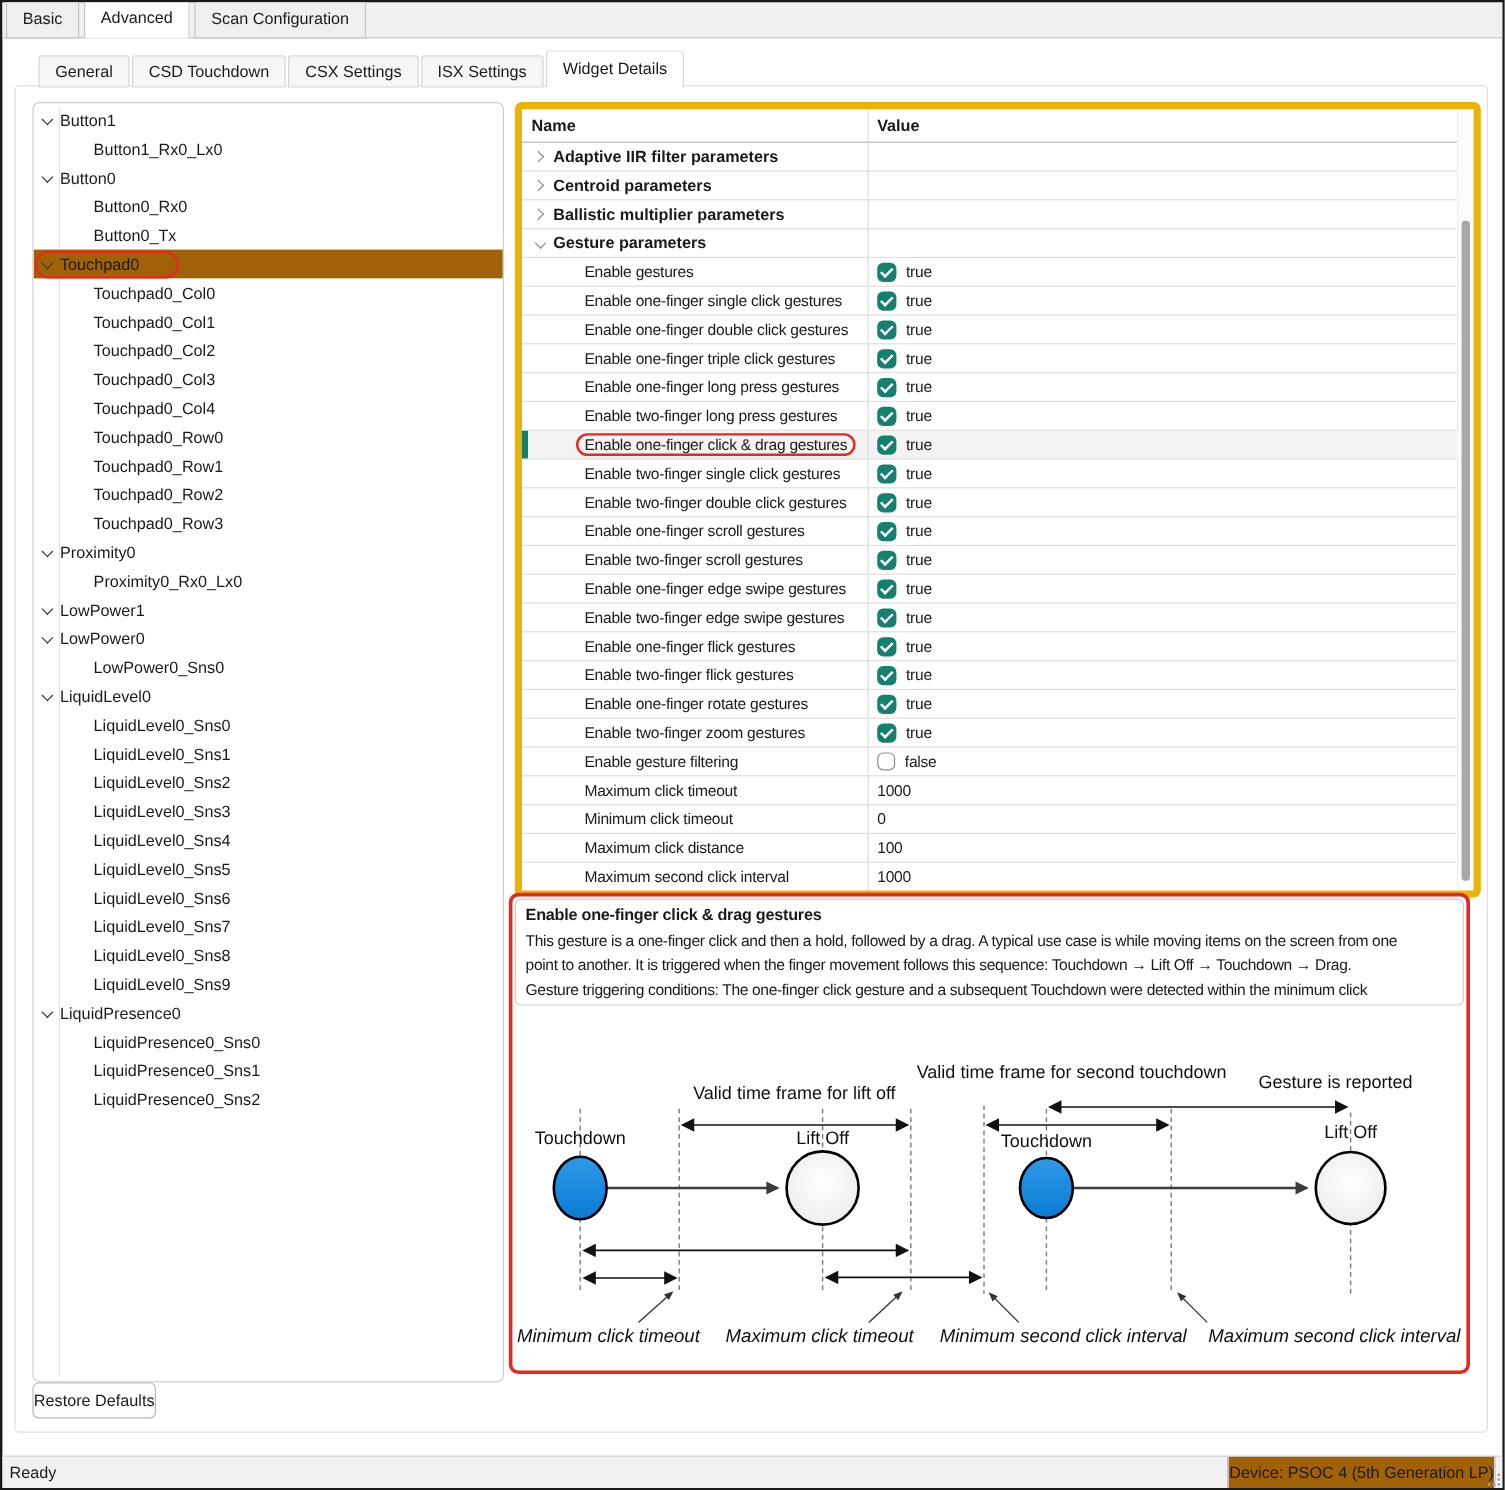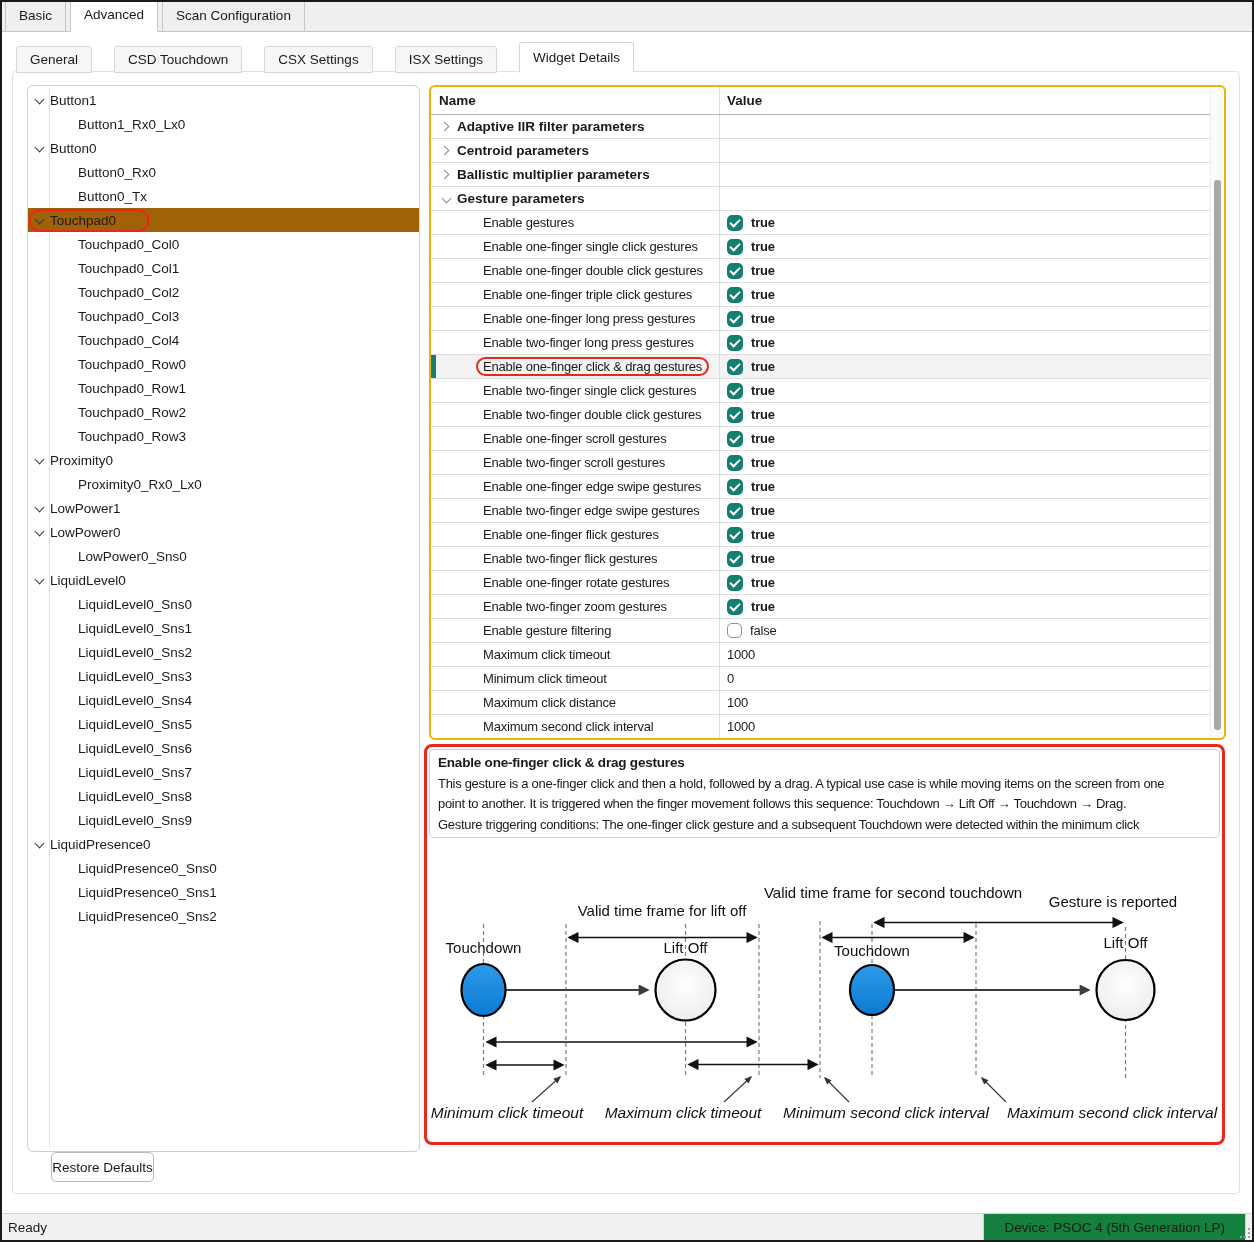--- a/index.html
+++ b/index.html
@@ -5,74 +5,74 @@
   * { margin:0; padding:0; box-sizing:content-box; }
   body { background:#ffffff; font-family:"Liberation Sans", sans-serif; color:#1a1a1a; }
   .window { position:relative; width:1250px; height:1238px; border:2px solid #191919; background:#fff; overflow:hidden; }
 
   
   .tabbar { height:29px; background:#efefef; border-bottom:1px solid #c6c6c6; display:flex; align-items:flex-end; padding-left:3px; gap:4px; position:relative; z-index:2; }
   .ptab { height:25px; background:#efefef; border:1px solid #c6c6c6; border-radius:3px 3px 0 0; padding:3px 13px; display:flex; align-items:center; font-size:13.5px; margin-bottom:-1px; }
   .ptab.active { height:28px; background:#fff; border-bottom:1px solid #fff; z-index:3; }
 
   
-  .subtabs { position:absolute; left:14px; top:40px; display:flex; align-items:flex-end; gap:22px; z-index:4; }
+  .subtabs { position:absolute; left:30px; top:40px; display:flex; align-items:flex-end; gap:2px; z-index:4; }
   .stab { height:25px; background:#f6f6f6; border:1px solid #d6d6d6; border-radius:3px 3px 0 0; padding:0 13px; display:flex; align-items:center; font-size:13.5px; }
   .stab.active { height:29px; background:#fff; border-bottom:1px solid #fff; }
 
   .apanel { position:absolute; left:10px; top:69px; width:1226px; height:1121px; border:1px solid #e0e0e0; border-radius:4px; background:#fff; }
 
   
   .tree { position:absolute; left:25px; top:83px; width:391px; height:1063px; border:1px solid #cfcfcf; border-radius:6px; background:#fff; overflow:hidden; padding-top:2px; }
   .tree::before { content:""; position:absolute; left:21px; top:3px; bottom:3px; width:1px; background:#e4e4e4; }
   .trow { position:relative; height:24px; display:flex; align-items:center; font-size:13.5px; }
   .trow.selected { background:#a16207; }
   .tlabel { margin-left:6px; white-space:nowrap; }
   .tlabel.child { margin-left:50px; }
   .chev { width:10px; height:10px; margin-left:6px; position:relative; flex:0 0 10px; }
   .chev.down::before { content:""; position:absolute; left:1.5px; top:1px; width:6px; height:6px; border-right:1.7px solid #3a3a3a; border-bottom:1.7px solid #3a3a3a; transform:rotate(45deg); }
   .chev.gdown::before { content:""; position:absolute; left:1.5px; top:1px; width:6px; height:6px; border-right:1.6px solid #8a8a8a; border-bottom:1.6px solid #8a8a8a; transform:rotate(45deg); }
   .chev.gright::before { content:""; position:absolute; left:0; top:1.5px; width:6px; height:6px; border-right:1.6px solid #8a8a8a; border-top:1.6px solid #8a8a8a; transform:rotate(45deg); }
   .tree-ring { position:absolute; left:1px; top:1px; width:116px; height:19px; border:2.5px solid var(--red); border-radius:11px; pointer-events:none; }
 
   
-  .ptable { position:absolute; left:427px; top:83px; width:793px; height:651px; border:2px solid #eab308; border-radius:6px; background:#fff; overflow:hidden; }
+  .ptable { position:absolute; left:427px; top:83px; width:793px; height:651px; border:6px solid #eab308; border-radius:6px; background:#fff; overflow:hidden; }
   .thead { display:flex; height:27px; border-bottom:1px solid #b5b5b5; font-weight:700; font-size:13.5px; margin-right:14px; }
   .thead .ncell, .prow .ncell { width:288px; flex:0 0 288px; display:flex; align-items:center; height:100%; overflow:hidden; }
   .thead .ncell { padding-left:8px; width:280px; flex-basis:280px; }
   .thead .vcell, .prow .vcell { flex:1; display:flex; align-items:center; padding-left:7px; height:100%; border-left:1px solid #dcdcdc; }
   .prow { display:flex; align-items:center; height:24px; border-bottom:1px solid #dedede; box-sizing:border-box; position:relative; font-size:13px; letter-spacing:-0.2px; margin-right:14px; }
   .prow.selected { background:#f3f3f3; }
   .sel-bar { position:absolute; left:0; top:0; bottom:0; width:5px; background:var(--teal); }
   .plabel { margin-left:52px; white-space:nowrap; }
   .plabel.group { margin-left:6px; font-weight:700; letter-spacing:0; font-size:13.5px; }
   .prow .chev { margin-left:10px; }
   .ring-inline { margin-left:45px; border:2px solid var(--red); border-radius:10px; padding:0 5px; }
   .cbox { width:16px; height:16px; border-radius:5px; margin-right:8px; flex:0 0 16px; }
   .cbox.on { background:var(--teal); }
   .cbox.on::after { content:""; display:block; width:8px; height:4px; border-left:2px solid #fff; border-bottom:2px solid #fff; transform:rotate(-45deg); margin:4px 0 0 3px; }
   .cbox.off { background:#fff; border:1.5px solid #8f8f8f; width:13px; height:13px; flex-basis:13px; }
-  .vtrue { font-weight:700; }
+  .vtrue { font-weight:400; }
   .vscroll { position:absolute; right:1px; top:1px; bottom:1px; width:12px; background:#fbfbfb; border-left:1px solid #ededed; border-radius:0 5px 5px 0; }
   .vthumb { position:absolute; right:2px; width:7px; top:92px; height:550px; background:#a8a8a8; border-radius:3px; }
 
   
   .desc { position:absolute; left:422px; top:742px; width:795px; height:395px; border:3px solid var(--red); border-radius:8px; background:#fff; }
   .desc-text { position:absolute; left:2px; top:2px; right:2px; height:81px; border:1px solid #cfcfcf; border-radius:5px; padding:3px 8px; overflow:hidden; font-size:13px; letter-spacing:-0.3px; line-height:20.5px; }
   .desc-title { font-weight:700; font-size:13.5px; letter-spacing:-0.2px; }
   .desc-line { white-space:nowrap; }
   .diagram { position:absolute; left:0; top:94px; }
 
   
-  .restore { position:absolute; left:25px; top:1150px; width:101px; height:28px; border:1px solid #b9b9b9; border-radius:5px; background:#fdfdfd; display:flex; align-items:center; justify-content:center; font-size:13.5px;margin-left:24px; }
+  .restore { position:absolute; left:25px; top:1150px; width:101px; height:28px; border:1px solid #b9b9b9; border-radius:5px; background:#fdfdfd; display:flex; align-items:center; justify-content:center; font-size:13.5px; }
 
   
   .statusbar { position:absolute; left:0; right:0; bottom:0; height:26px; background:#f1f1f1; border-top:1px solid #d4d4d4; display:flex; align-items:center; font-size:13.5px;text-align:center; }
   .status-left { margin-left:6px; }
-  .status-device { position:absolute; right:6px; top:0; bottom:0; display:flex; align-items:center; padding:0 20px; border-left:1px solid #d0d0d0; border-right:1px solid #d0d0d0; background:#15803d; }
+  .status-device { position:absolute; right:6px; top:0; bottom:0; display:flex; align-items:center; padding:0 0; border-left:1px solid #d0d0d0; border-right:1px solid #d0d0d0; background:#a16207; }
   .grip { position:absolute; right:2px; bottom:2px; width:10px; height:10px; }
   .grip i { position:absolute; width:2px; height:2px; background:#9f9f9f; }
 </style>
 </head>
 <body>
 
 <div class="window">
 
   <div class="tabbar">
     <div class="ptab">

